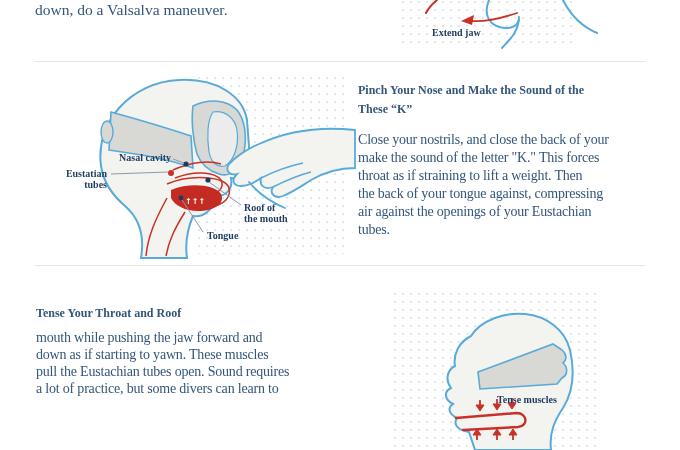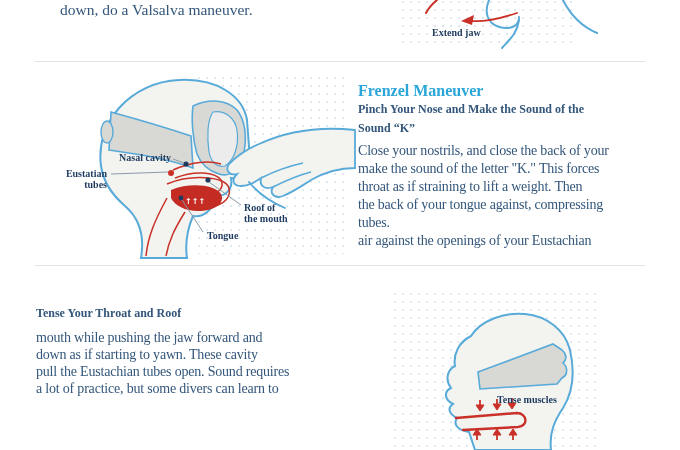--- a/index.html
+++ b/index.html
@@ -4,29 +4,29 @@
 <style>
   html,body{margin:0;padding:0;background:#fff;}
   .page{
     position:relative;width:680px;height:450px;background:#ffffff;
     overflow:hidden;font-family:"Liberation Serif",serif;
   }
   .divider{position:absolute;left:35px;width:610px;height:1px;background:#e3e3e3;}
   .tline{white-space:nowrap;}
   
   .top-line{
-    position:absolute;left:35px;top:1px;font-size:15.5px;color:#33567a;white-space:nowrap;margin-left:25px;
+    position:absolute;left:35px;top:1px;font-size:15.5px;color:#33567a;white-space:nowrap;
   }
   
   .col{position:absolute;}
   .col .heading{
     font-size:16px;font-weight:bold;color:#2ba6d8;line-height:19px;white-space:nowrap;
   }
   .col .subtitle{font-size:12px;color:#33567a;line-height:19px;font-weight:bold;}
-  .col .body{margin-top:4px;font-size:14px;letter-spacing:-0.2px;color:#33567a;}
+  .col .body{margin-top:12px;font-size:14px;letter-spacing:-0.2px;color:#33567a;}
   .frenzel-col{left:358px;top:81px;}
   .frenzel-col .body{line-height:18px;}
   .vto-col{left:36px;top:304px;}
   .vto-col .body{margin-top:6px;line-height:17px;}
   svg{position:absolute;overflow:visible;}
   .ill-label{
     font-family:"Liberation Serif",serif;font-weight:bold;font-size:10px;fill:#1e3a5f;
   }
   .arrows-glyph{font-family:"DejaVu Sans",sans-serif;font-size:8px;fill:#ffffff;font-weight:bold;}
 </style>
@@ -106,44 +106,43 @@
 
     <text class="ill-label" x="126" y="93" text-anchor="end">Nasal cavity</text>
     <text class="ill-label" x="62" y="109" text-anchor="end">Eustatian</text>
     <text class="ill-label" x="62" y="120" text-anchor="end">tubes</text>
     <text class="ill-label" x="199" y="143">Roof of</text>
     <text class="ill-label" x="199" y="154">the mouth</text>
     <text class="ill-label" x="162" y="171">Tongue</text>
   </svg>
 
   <div class="col frenzel-col">
-    <div class="heading">Frenzel Maneuver</div>
     <div class="subtitle">
       <div class="tline">Pinch Your Nose and Make the Sound of the</div>
-      <div class="tline">Sound “K”</div>
+      <div class="tline">These “K”</div>
     </div>
     <div class="body">
       <div class="tline">Close your nostrils, and close the back of your</div>
       <div class="tline">make the sound of the letter "K." This forces</div>
       <div class="tline">throat as if straining to lift a weight. Then</div>
       <div class="tline">the back of your tongue against, compressing</div>
+      <div class="tline">air against the openings of your Eustachian</div>
       <div class="tline">tubes.</div>
-      <div class="tline">air against the openings of your Eustachian</div>
     </div>
   </div>
 
   <div class="divider" style="top:265px;"></div>
 
   <div class="col vto-col">
     <div class="subtitle">
       <div class="tline">Tense Your Throat and Roof</div>
     </div>
     <div class="body">
       <div class="tline">mouth while pushing the jaw forward and</div>
-      <div class="tline">down as if starting to yawn. These cavity</div>
+      <div class="tline">down as if starting to yawn. These muscles</div>
       <div class="tline">pull the Eustachian tubes open. Sound requires</div>
       <div class="tline">a lot of practice, but some divers can learn to</div>
     </div>
   </div>
 
   <svg style="left:385px;top:292px;" width="275" height="158" viewBox="0 0 275 158">
     <defs>
       <pattern id="dotsC" width="8" height="8" patternUnits="userSpaceOnUse">
         <circle cx="2" cy="2" r="1.1" fill="#d9e3ec"></circle>
       </pattern>

